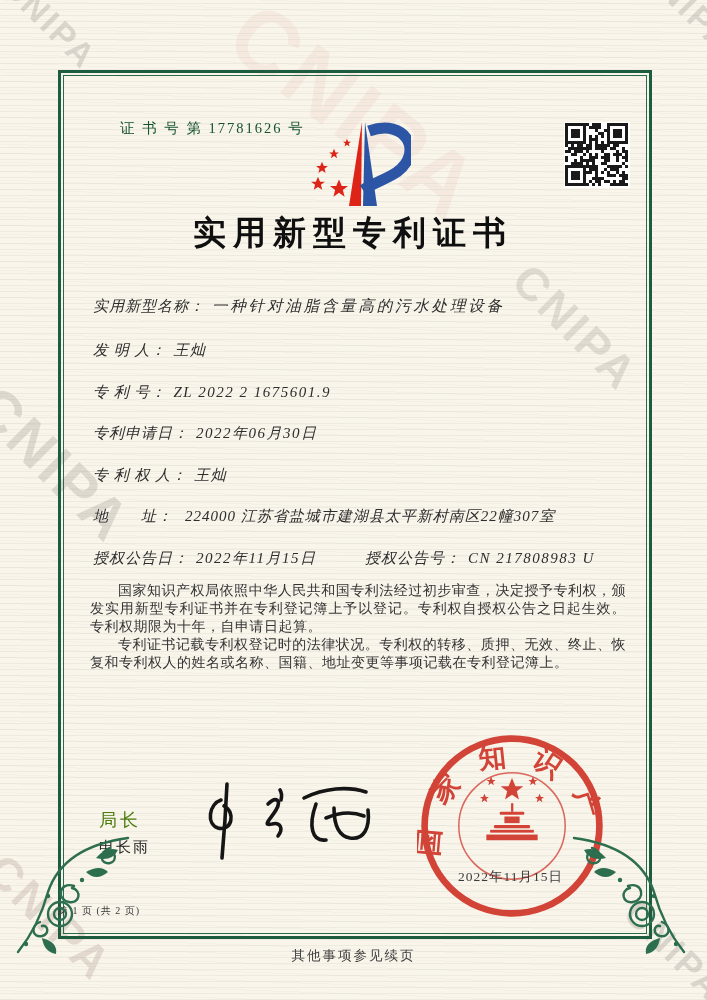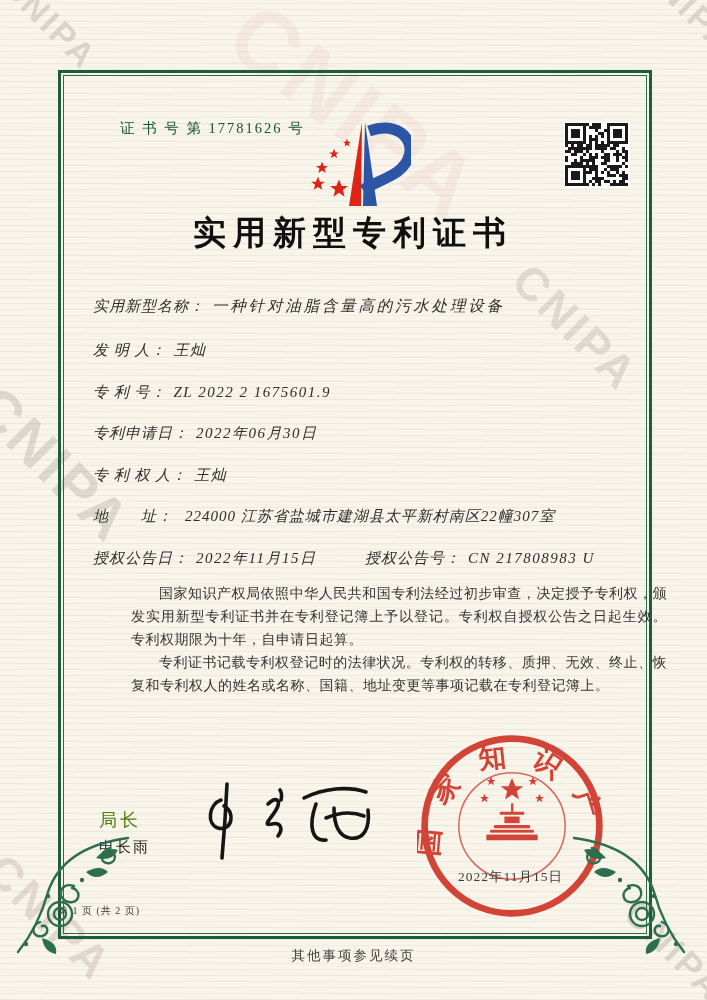--- a/index.html
+++ b/index.html
@@ -49,21 +49,21 @@
   .row-name  {top:296px;} .row-name .val{letter-spacing:2.8px;font-size:15.5px;}
   .row-inv   {top:341px;}
   .row-patno {top:383px;}
   .row-appd  {top:424px;}
   .row-holder{top:466px;}
   .row-addr  {top:507px;} .row-addr .val{letter-spacing:1px;margin-left:12px;}
   .row-grant {top:549px;}
   .grant-no-pair{position:absolute;left:272px;}
 
   .paras{position:absolute;left:90px;top:582px;width:536px;font-size:14px;
-         line-height:23px;color:#343434;letter-spacing:0.5px;text-align:justify;margin-left:41px;}
+         line-height:18px;color:#343434;letter-spacing:0.5px;text-align:justify;}
   .paras p{margin:0;text-indent:2em;}
 
   .signer-title{position:absolute;left:99px;top:808px;font-size:18px;letter-spacing:3px;color:#4d7c0f;}
   .signer-name {position:absolute;left:99px;top:838px;font-size:15px;letter-spacing:2px;color:#222;}
   .signature{position:absolute;left:196px;top:778px;}
 
   .seal{position:absolute;left:417px;top:731px;width:190px;height:190px;opacity:.93;}
   .seal-date{position:absolute;left:428px;top:868px;width:165px;text-align:center;
              font-size:13.5px;color:#3c3c3c;letter-spacing:1px;z-index:5;}
 

